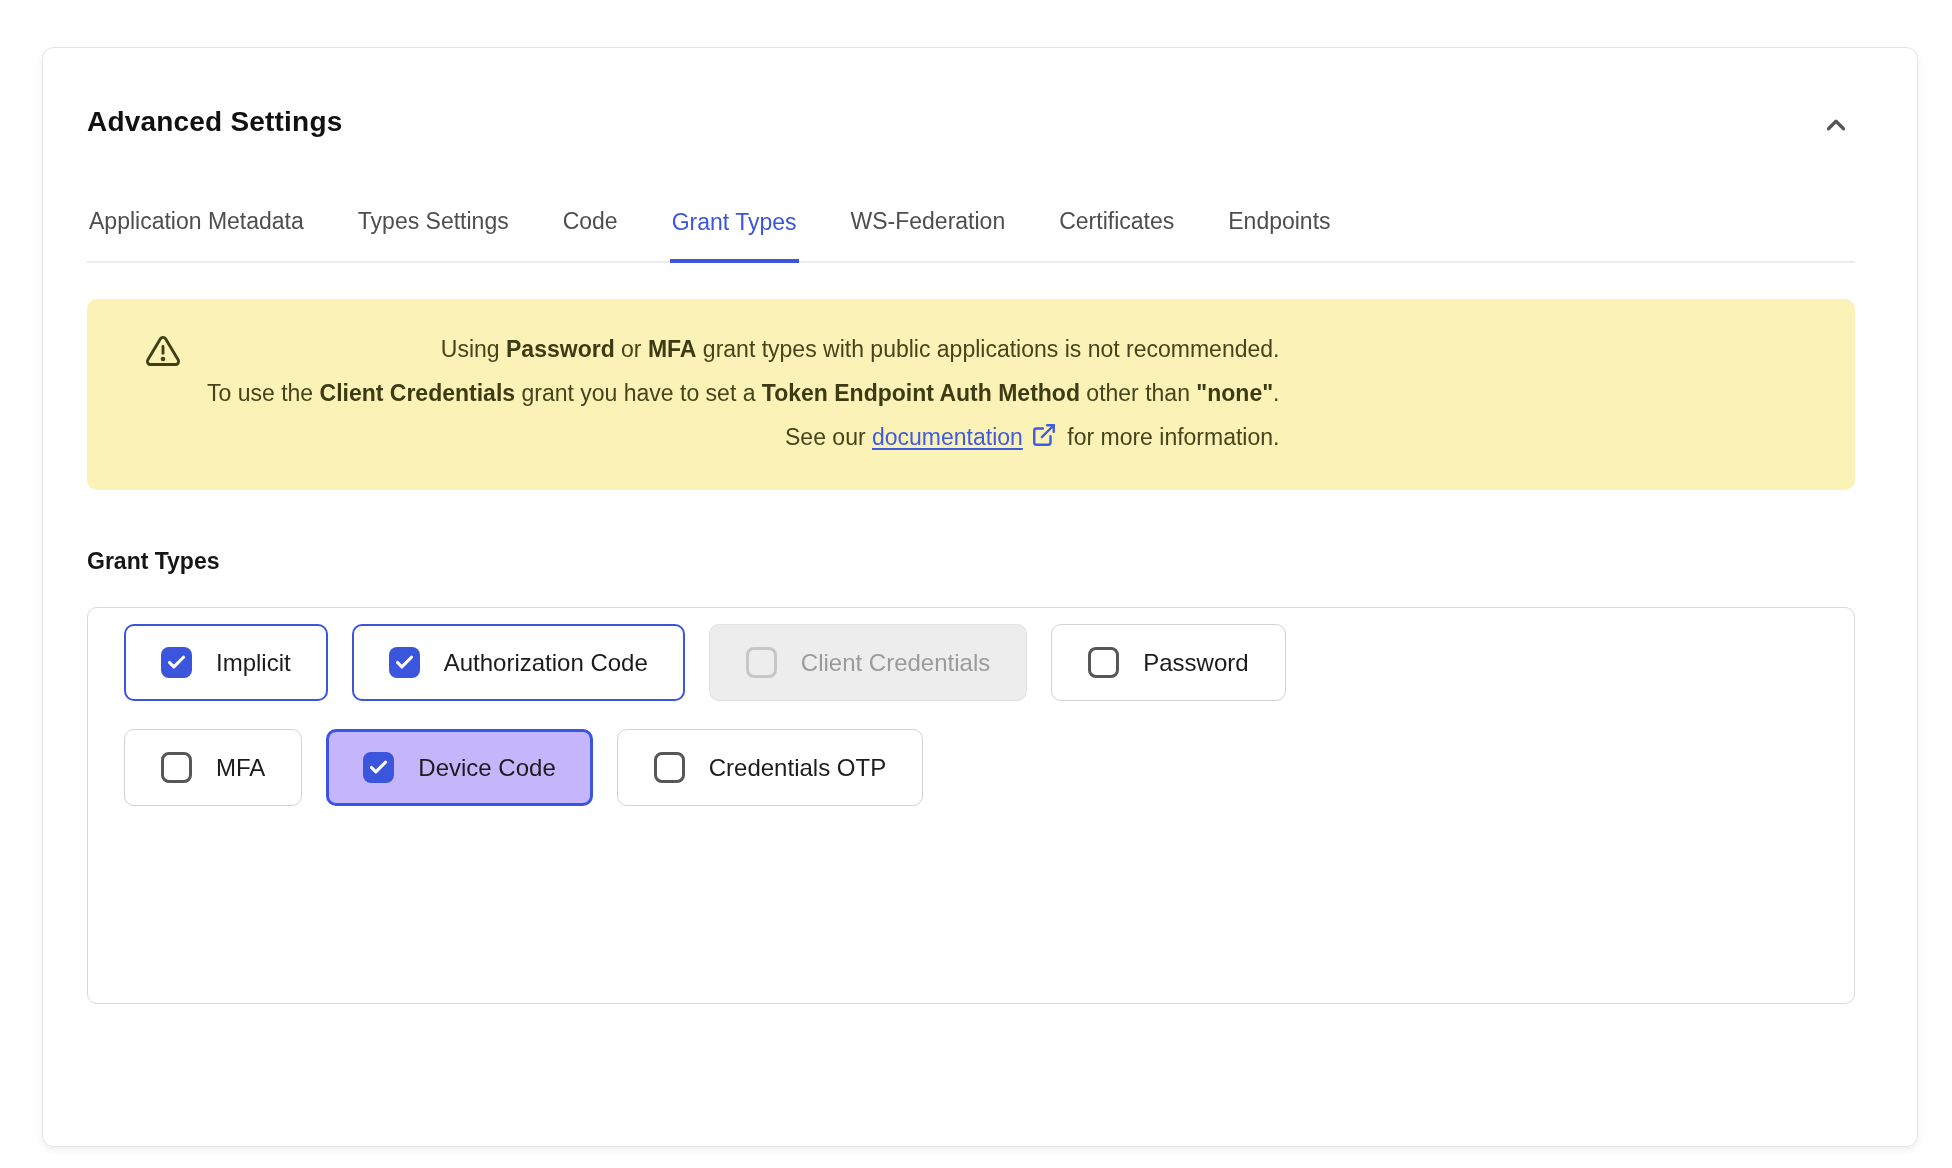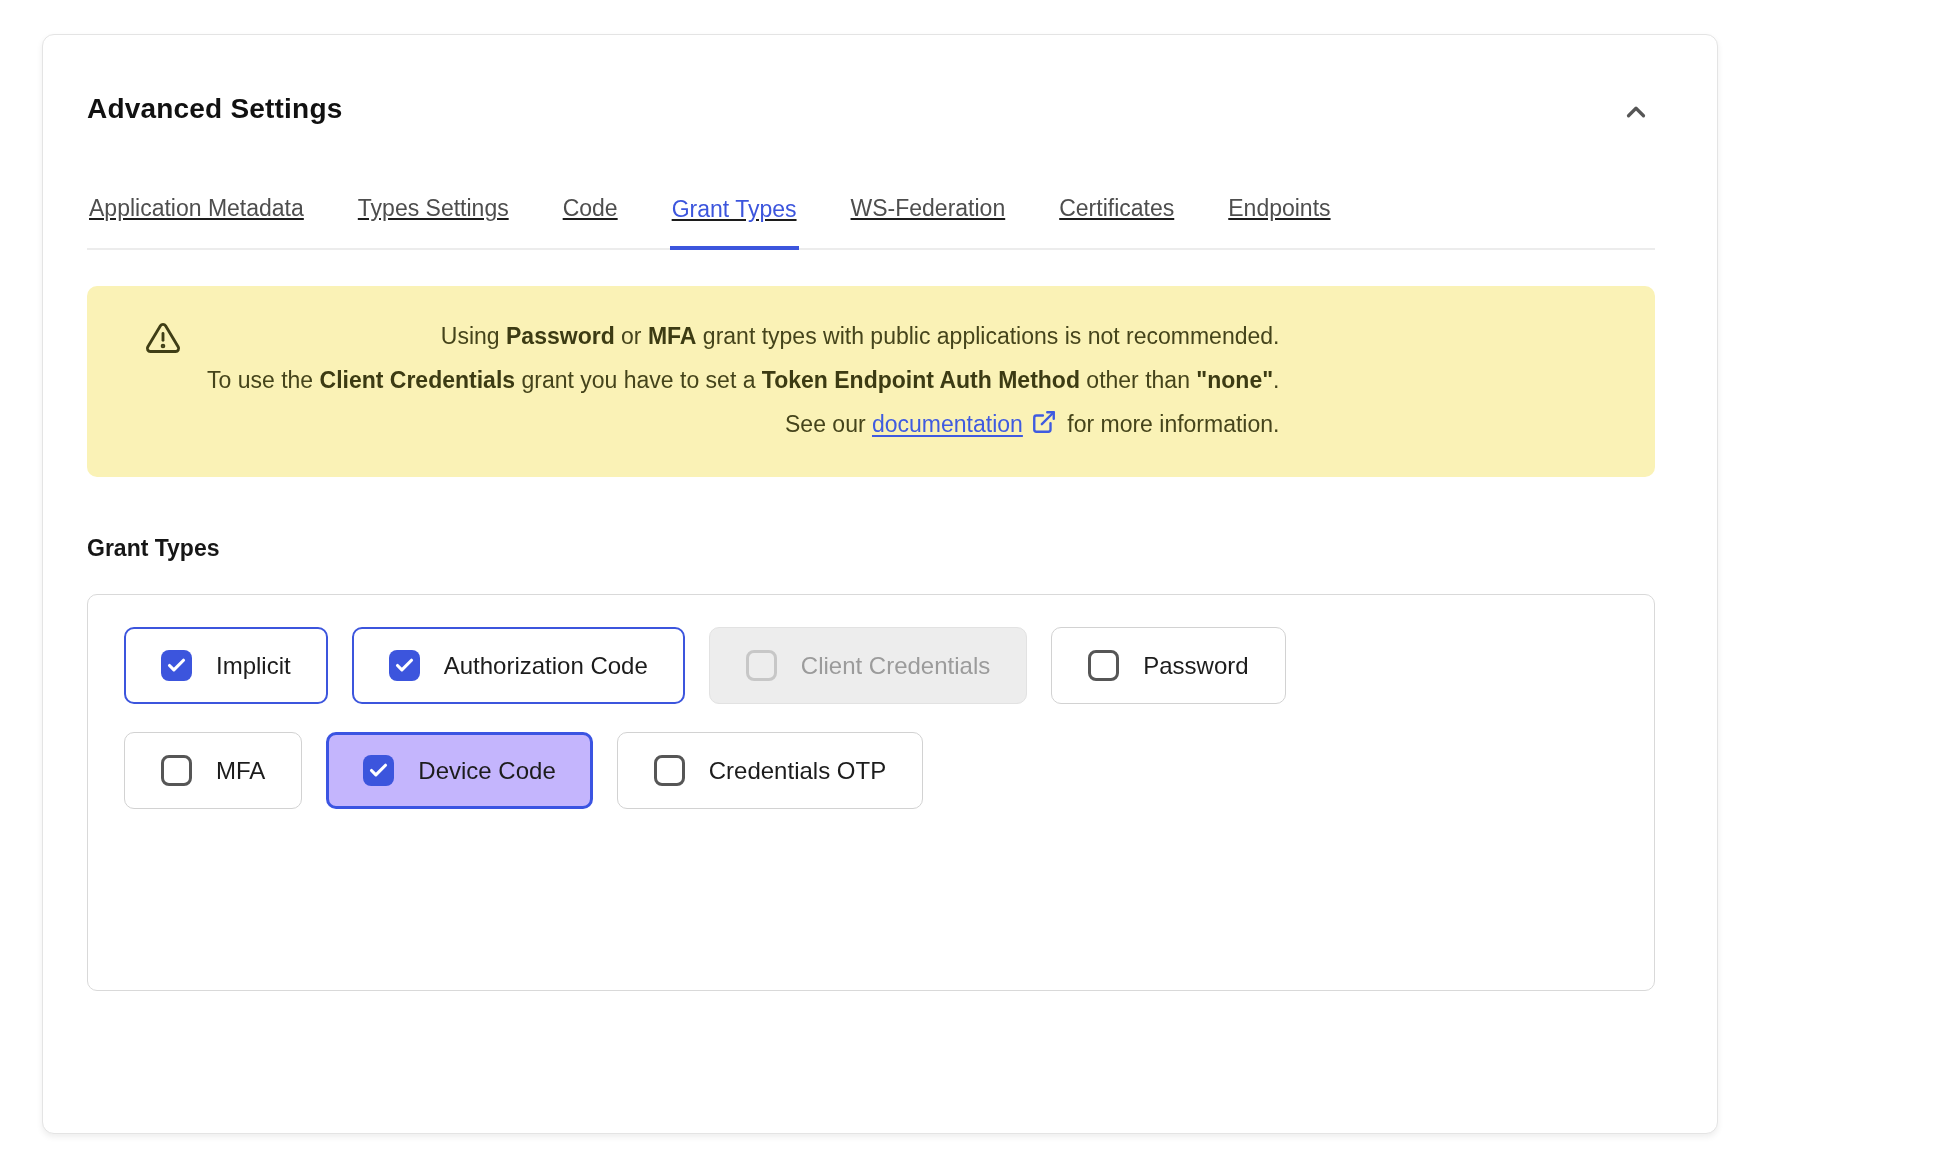--- a/index.html
+++ b/index.html
@@ -9,33 +9,33 @@
     --banner-text:#45441b;
   }
   *{box-sizing:border-box;}
   html,body{margin:0;padding:0;}
   body{
     width:1952px;height:1168px;background:#ffffff;
     font-family:"Liberation Sans", sans-serif;color:#1c1c1c;
     overflow:hidden;position:relative;
   }
   .card{
-    position:absolute;left:42px;top:34px;width:1676px;height:1100px;
+    position:absolute;left:42px;top:47px;width:1876px;height:1100px;
     background:#fff;border:1px solid #e4e4e4;border-radius:12px;
     box-shadow:0 3px 6px rgba(0,0,0,.07);
     padding:56px 62px 0 44px;
   }
   .title-row{display:flex;align-items:flex-start;justify-content:space-between;}
   .panel-title{font-size:28px;font-weight:700;color:#111;line-height:36px;letter-spacing:.2px;}
   .collapse-btn{
     background:none;border:none;padding:4px;margin-top:2px;cursor:pointer;
     color:#565656;display:flex;align-items:center;justify-content:center;
   }
   
-  .tabs{display:flex;gap:50px;margin-top:64px;border-bottom:2px solid #ececec;text-decoration:underline;}
+  .tabs{display:flex;gap:50px;margin-top:64px;border-bottom:2px solid #ececec;}
   .tab{
     font-size:23px;color:#4e4e4e;padding:0 2px 26px 2px;cursor:pointer;
     white-space:nowrap;background:none;border:none;font-family:inherit;
   }
   .tab.active{
     color:var(--accent);font-weight:500;
     border-bottom:4px solid var(--accent);margin-bottom:-2px;padding-bottom:22px;
   }
   
   .banner{
@@ -47,21 +47,21 @@
   .banner-lines{font-size:23px;line-height:44px;}
   .banner-lines strong{font-weight:700;color:#3c3b13;}
   .banner-lines a{
     color:var(--link);text-decoration:underline;text-underline-offset:3px;cursor:pointer;
   }
   .ext-icon{display:inline-block;vertical-align:-3px;margin:0 4px 0 8px;color:var(--link);cursor:pointer;}
   
   .section-heading{margin-top:58px;font-size:23px;font-weight:600;color:#161616;}
   .group-box{
     margin-top:32px;border:1.5px solid #d9d9d9;border-radius:10px;
-    height:397px;padding:32px 30px 0 36px;
+    height:397px;padding:16px 30px 0 36px;
   }
   .chip-row{display:flex;gap:24px;}
   .chip-row + .chip-row{margin-top:28px;}
   .chip{
     display:inline-flex;align-items:center;gap:24px;height:77px;padding:0 36px;
     border-radius:10px;background:#fff;border:1.5px solid #d2d2d2;
     font-size:24px;color:#1c1c1c;cursor:pointer;user-select:none;
   }
   .chip.checked{border:2.5px solid var(--accent);padding:0 35px;}
   .chip.highlighted{background:#c4b5fd;border:3.5px solid #3b54e2;padding:0 34px;}

